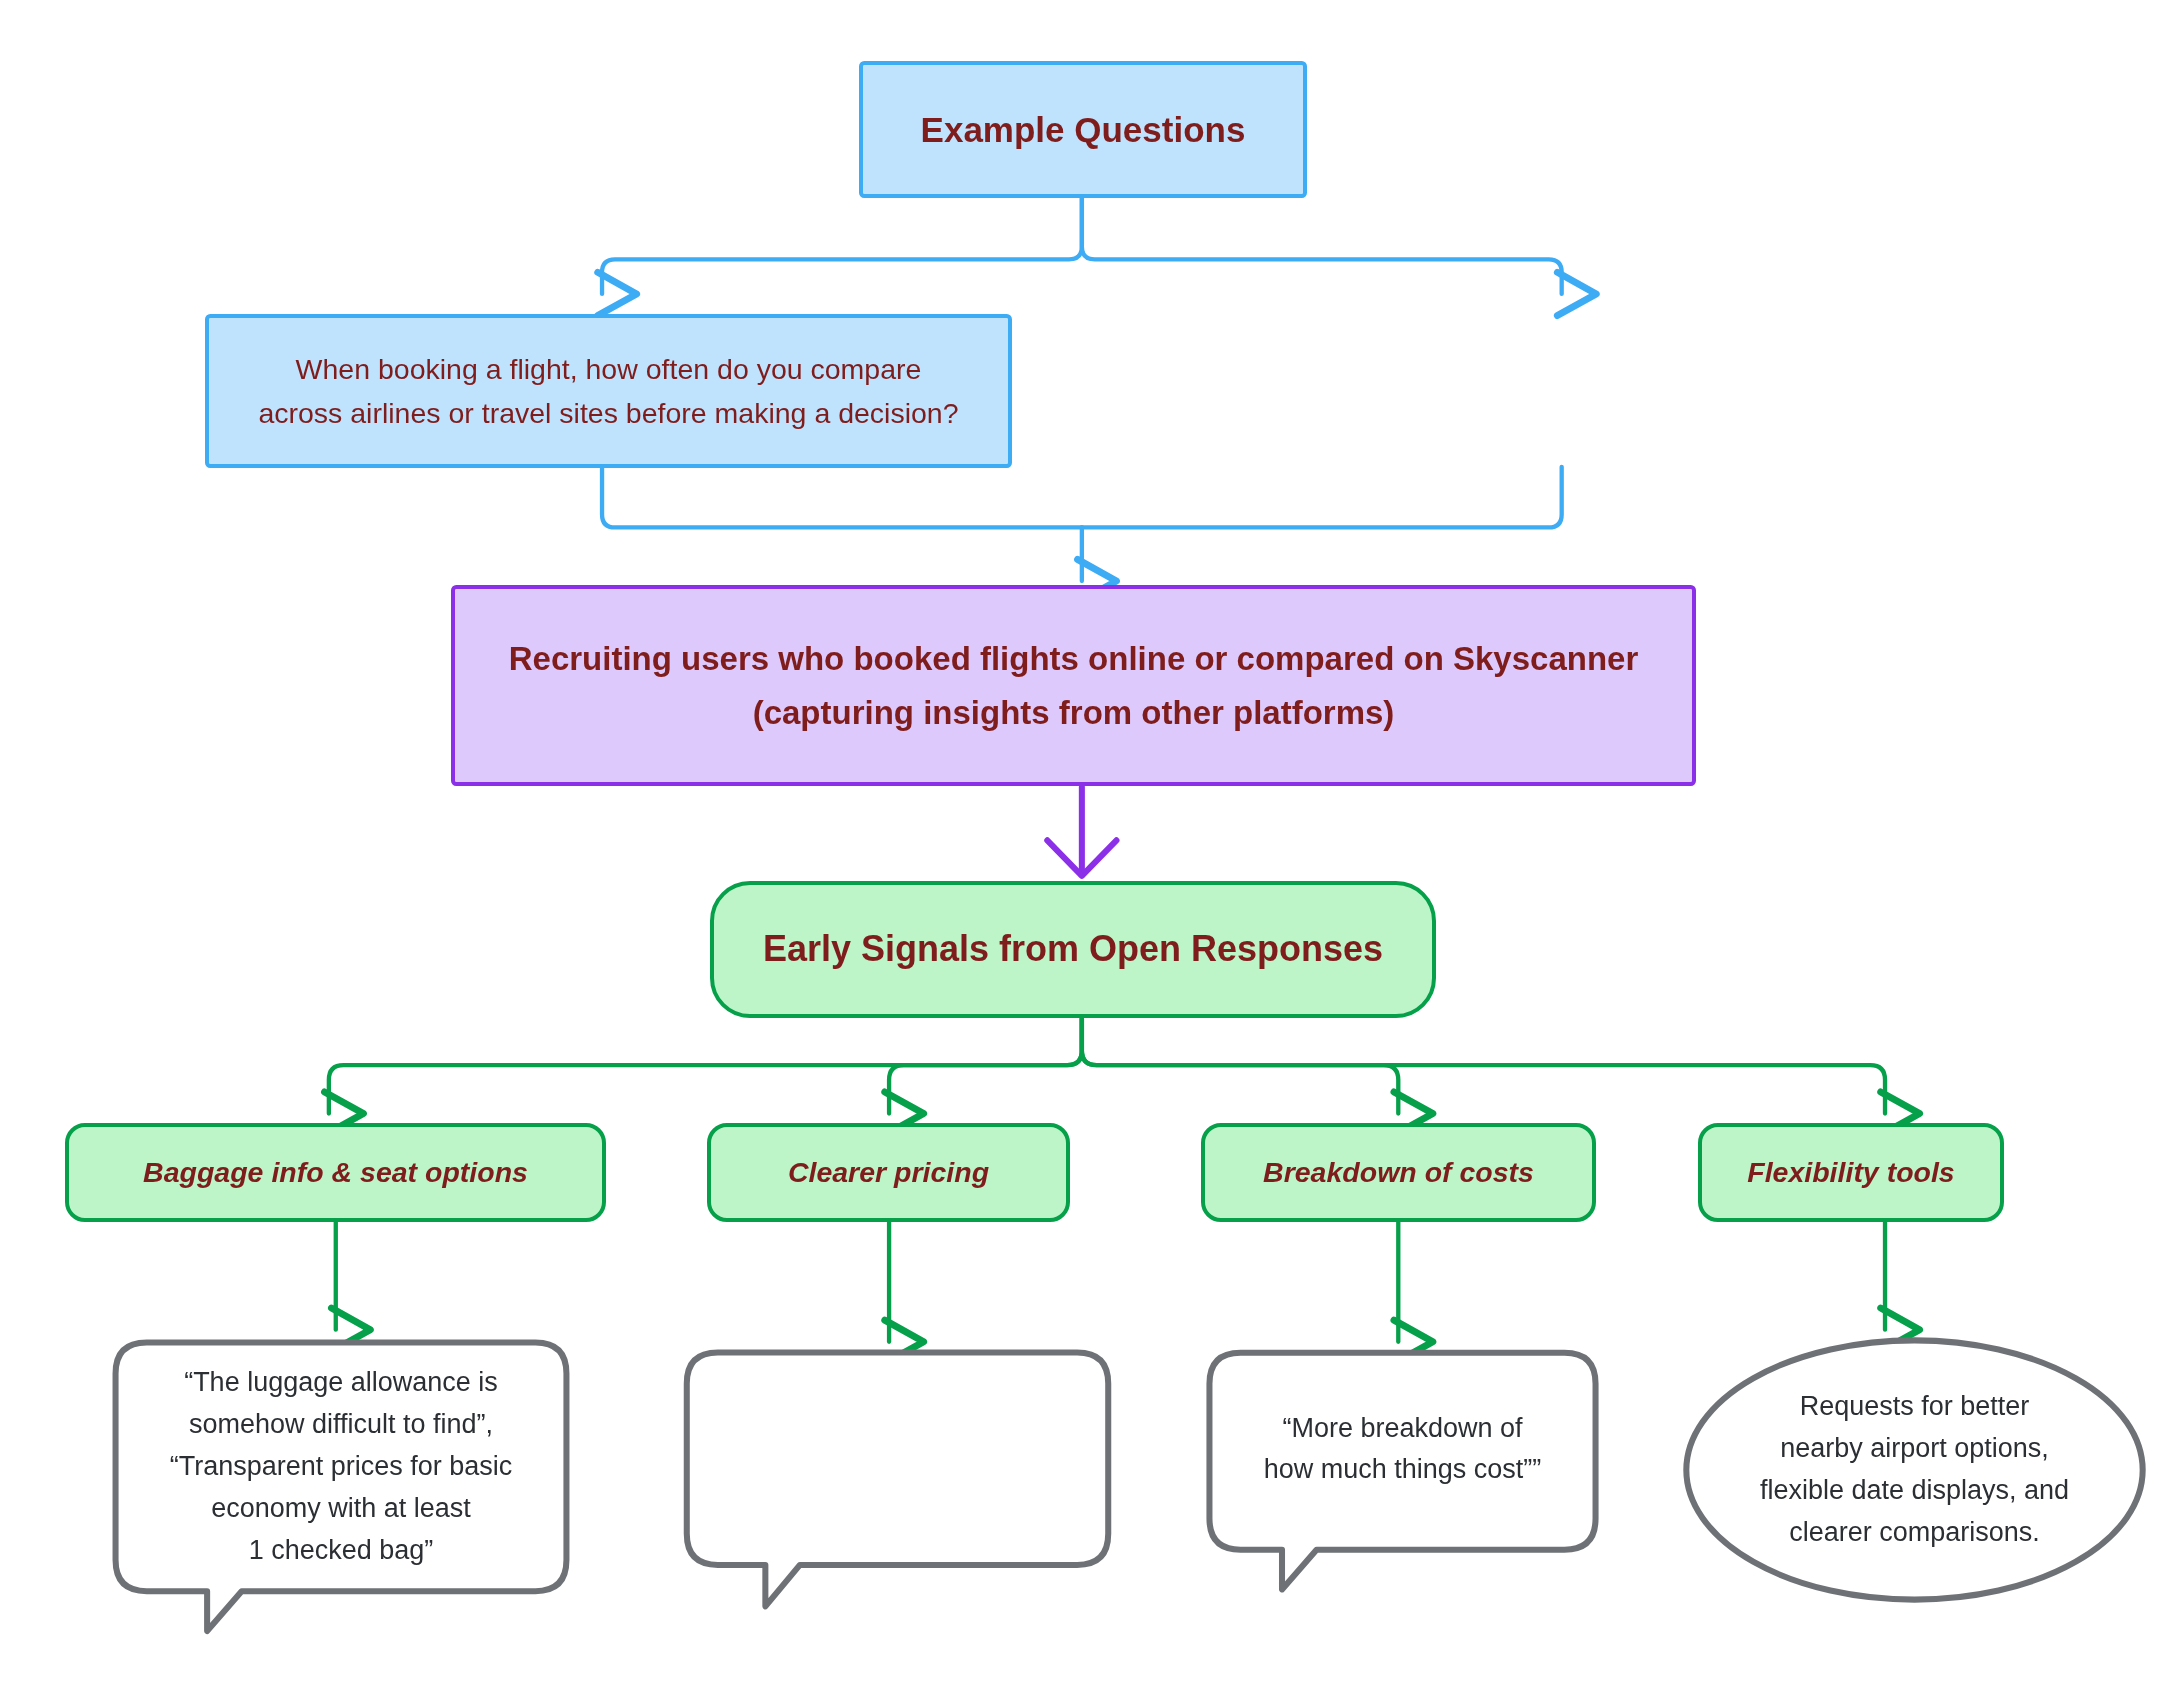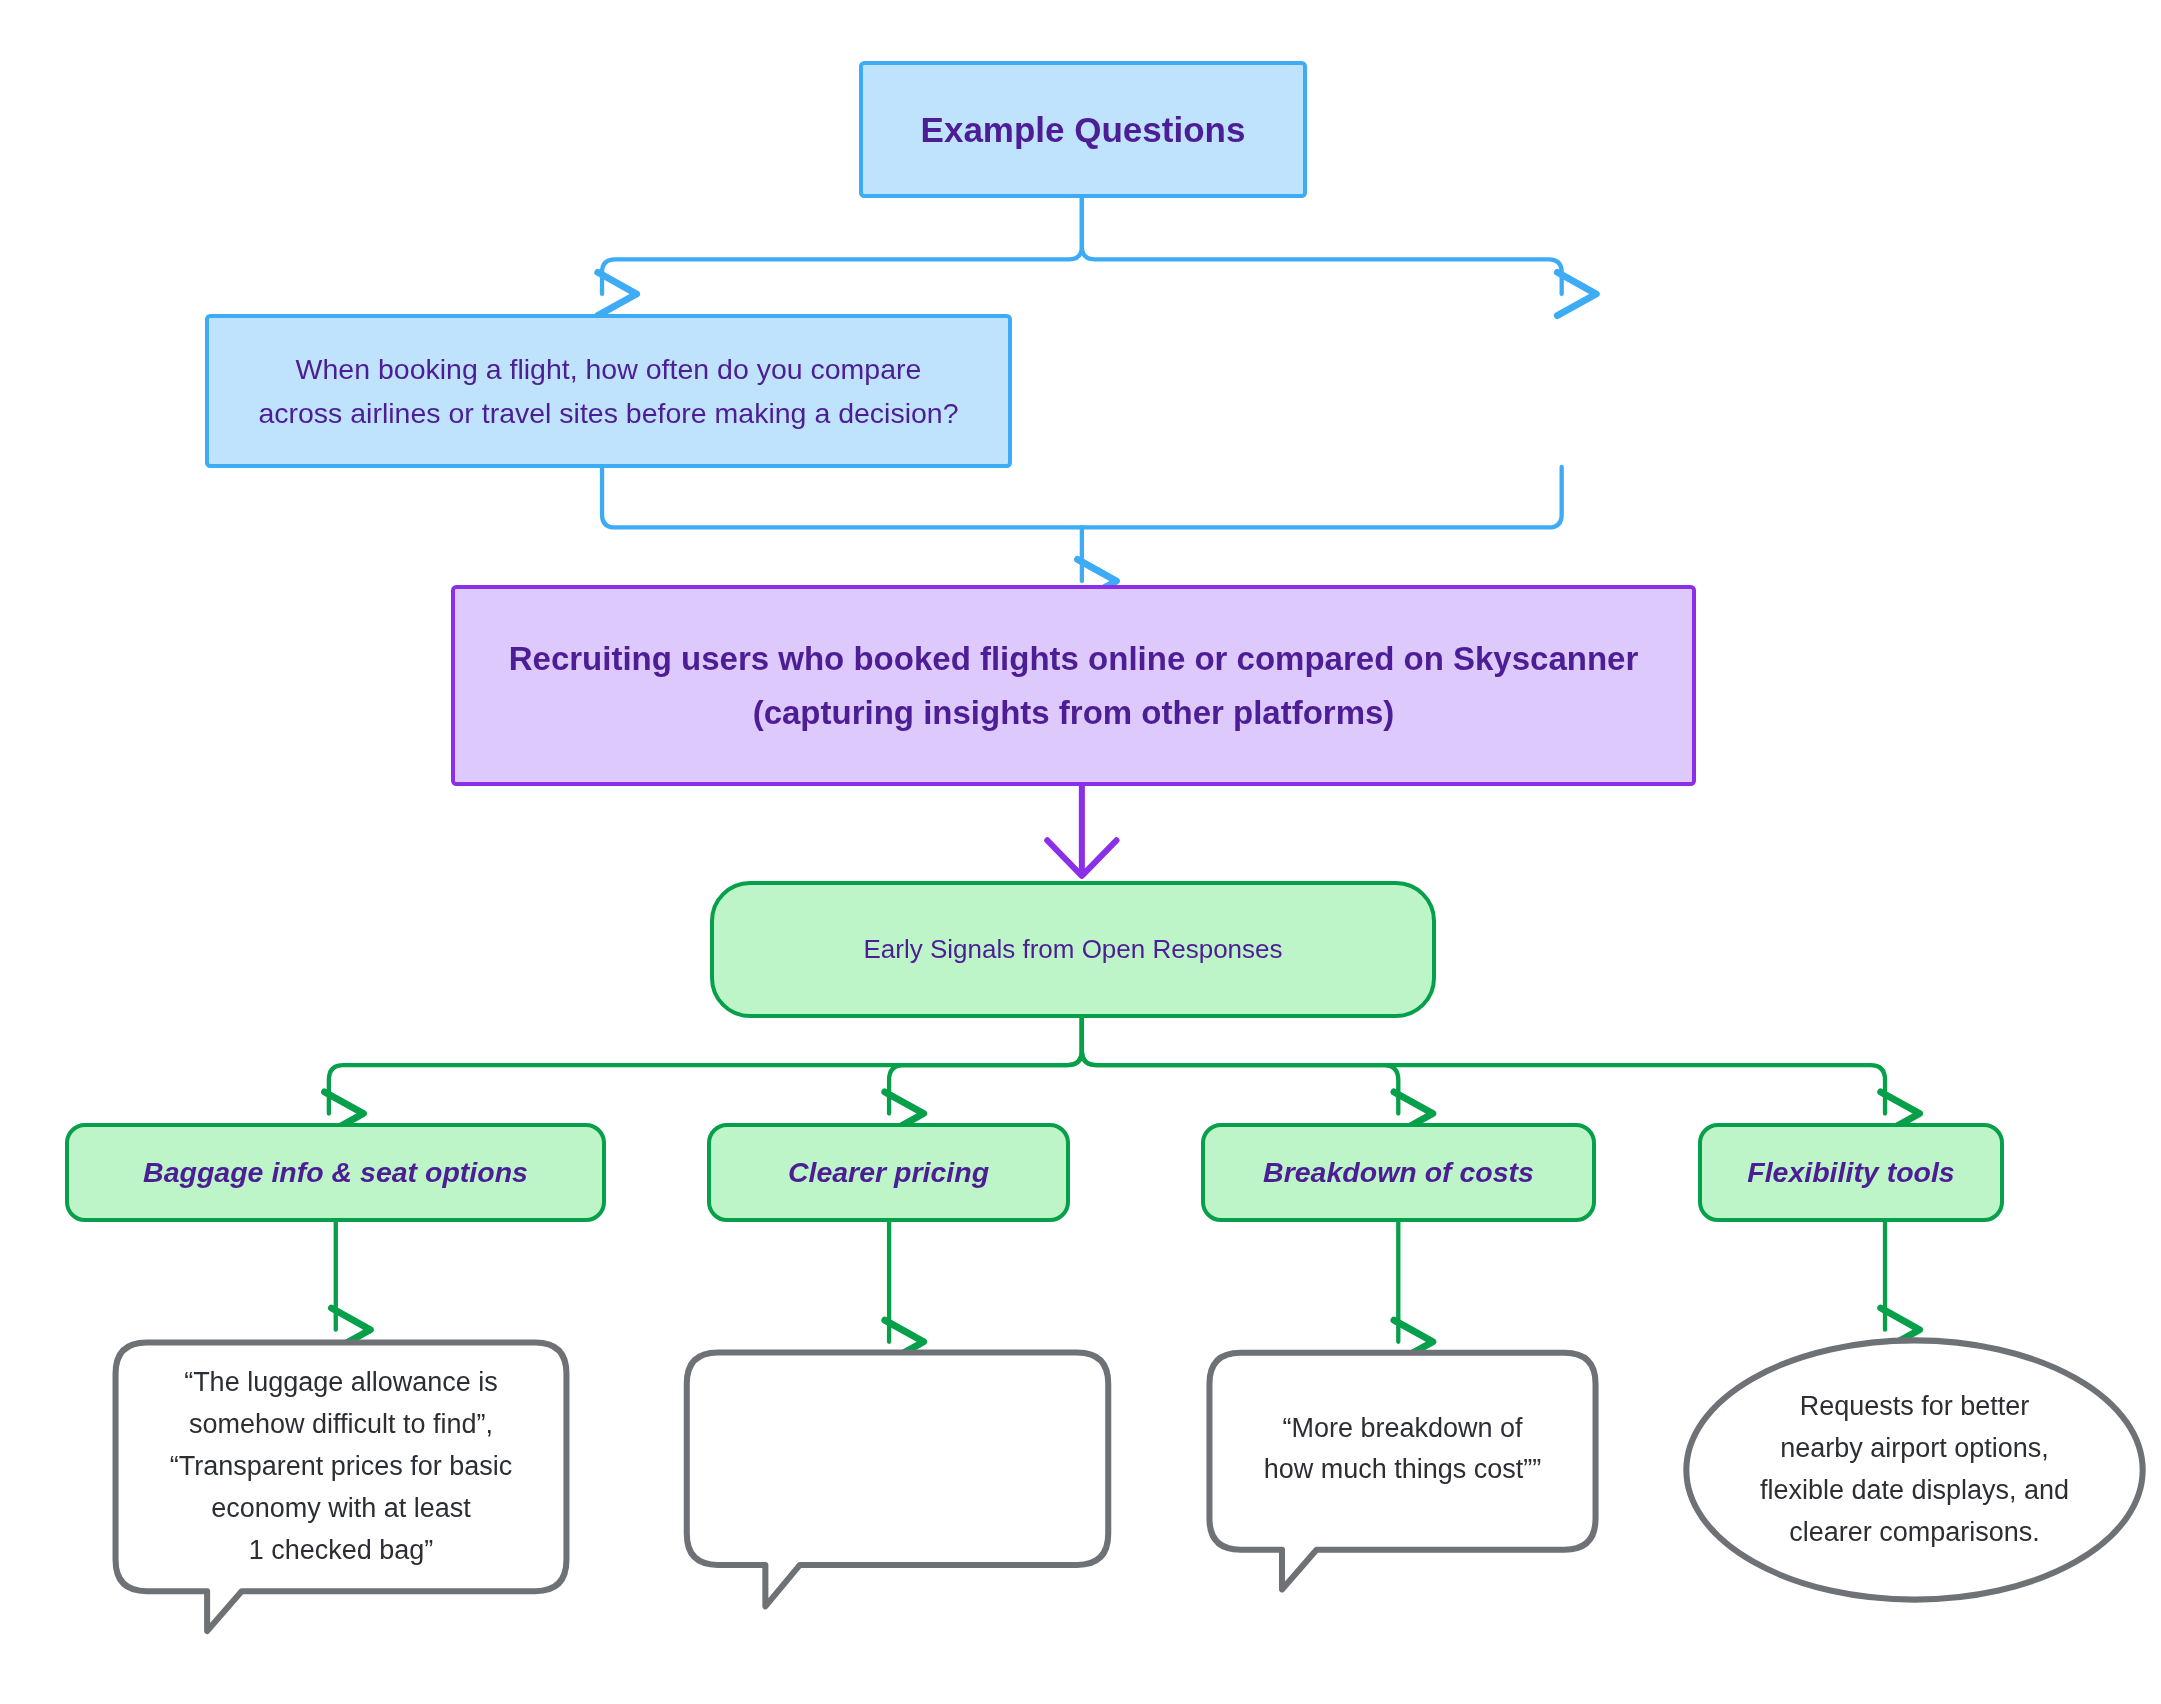--- a/index.html
+++ b/index.html
@@ -26,21 +26,21 @@
     height: 1704px;
     pointer-events: none;
   }
   .node {
     position: absolute;
     box-sizing: border-box;
     display: flex;
     align-items: center;
     justify-content: center;
     text-align: center;
-    color: #4c1d95;
+    color: #7f1d1d;
     z-index: 3;
   }
   .node .txt {
     display: block;
     width: 100%;
     padding: 0 15.6px;
     box-sizing: border-box;
     white-space: pre-line;
   }
 
@@ -73,22 +73,22 @@
     line-height: 1.62;
   }
 
   
   .green-node {
     background: #bdf5c9;
     border: 4.3px solid #06a04a;
     border-radius: 40px;
   }
   .green-head .txt {
-    font-size: 26px;
-    font-weight: normal;
+    font-size: 36px;
+    font-weight: bold;
     line-height: 1.3;
   }
   .green-leaf {
     border-radius: 20px;
     font-style: italic;
   }
   .green-leaf .txt {
     font-size: 28.5px;
     font-weight: bold;
     line-height: 1.3;

